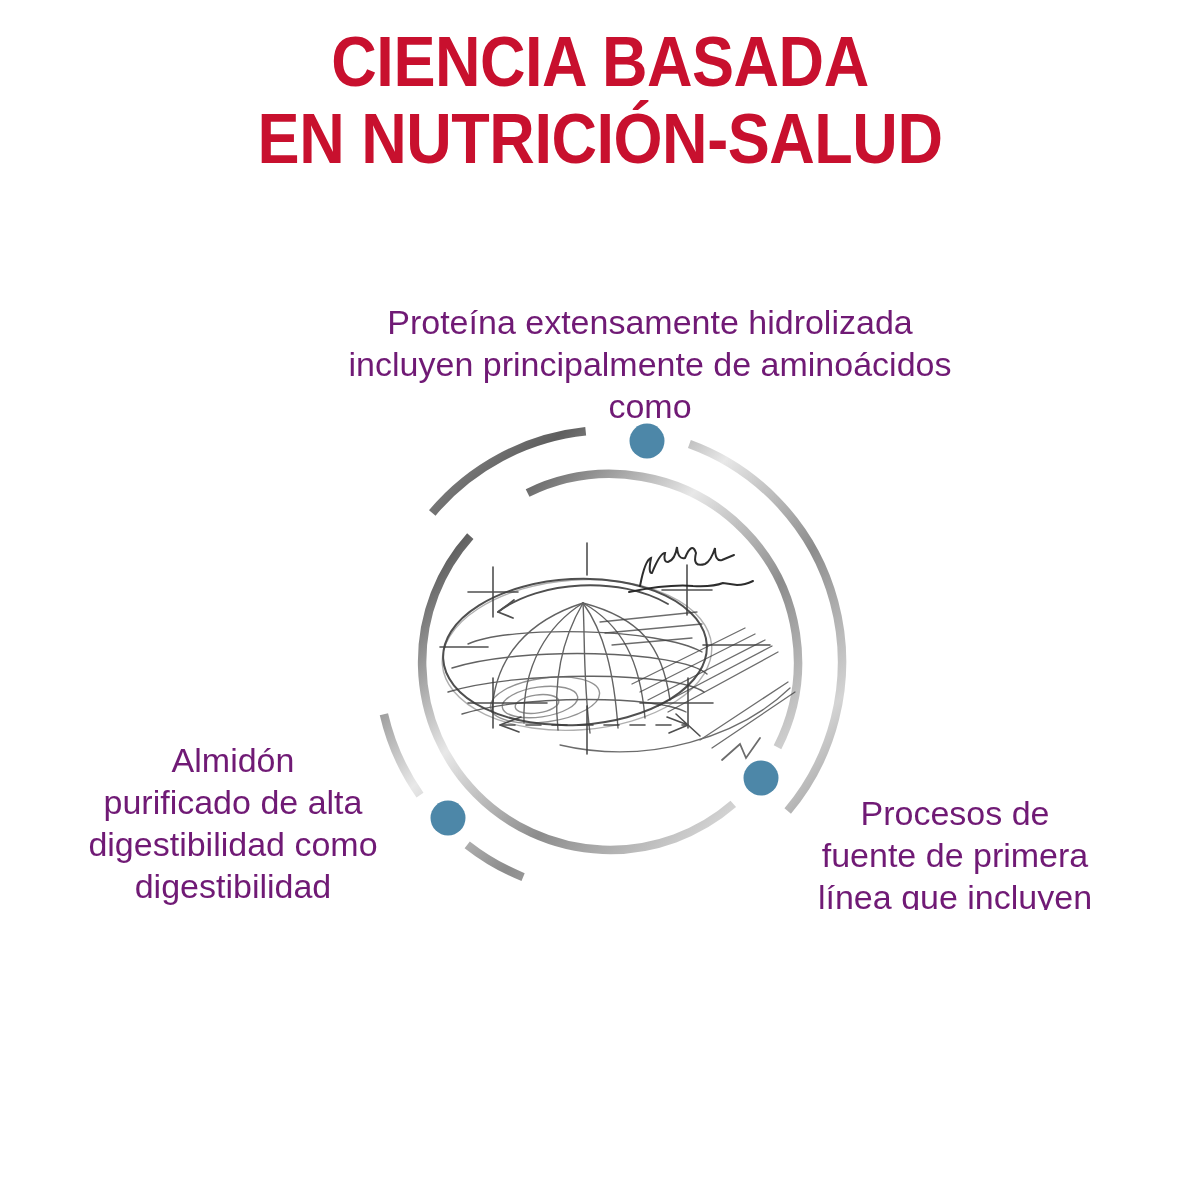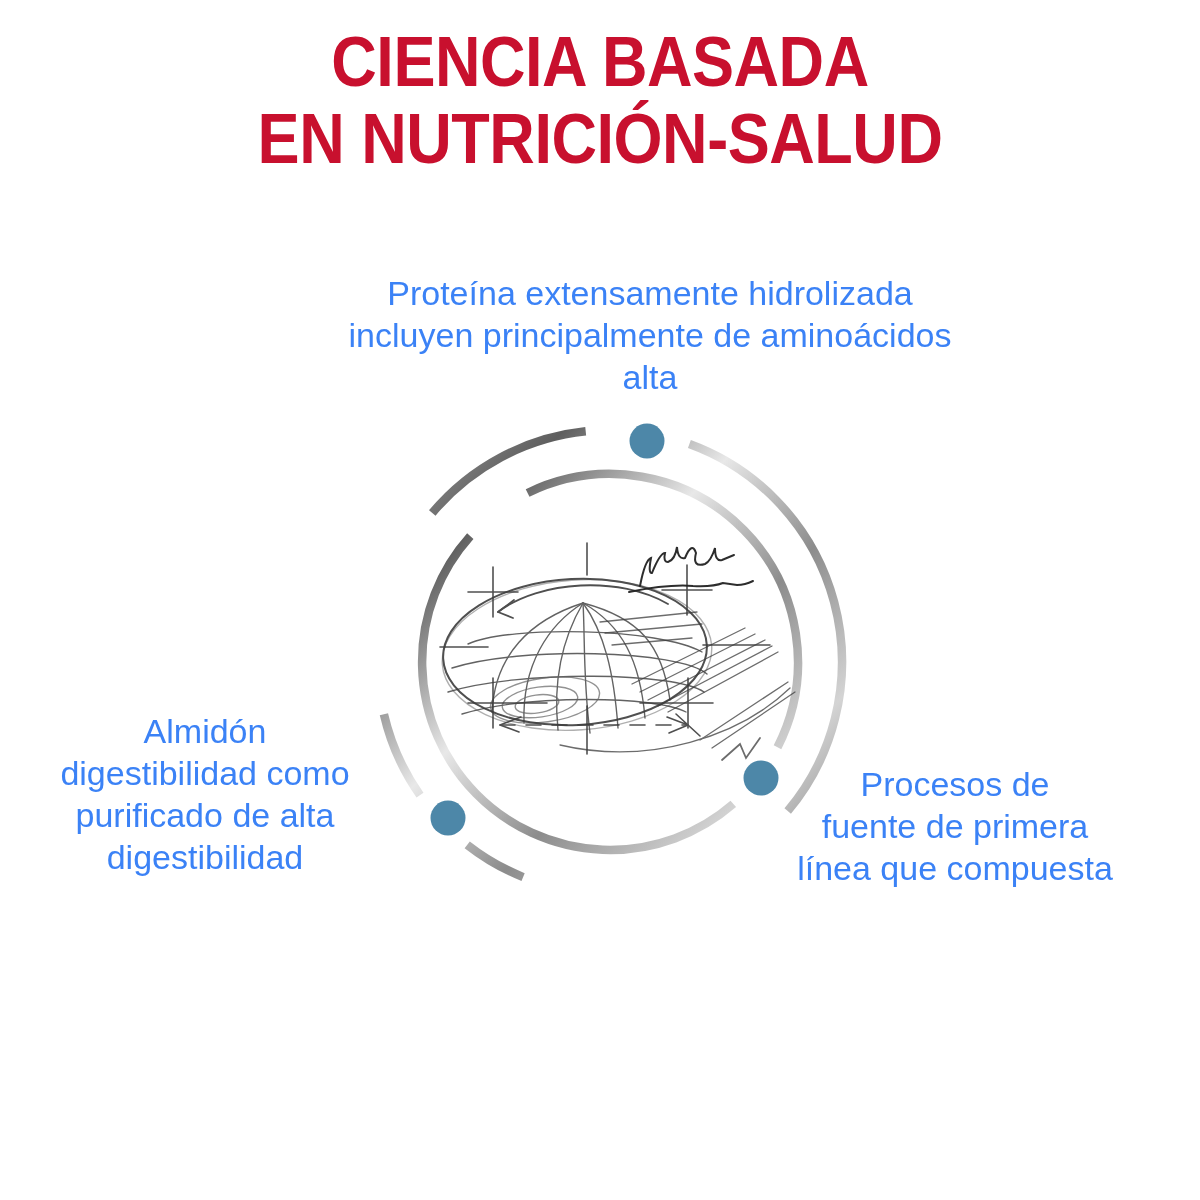--- a/index.html
+++ b/index.html
@@ -5,54 +5,54 @@
   html,body{margin:0;padding:0;background:#ffffff;}
   .canvas{
     position:relative;width:1200px;height:910px;background:#ffffff;overflow:hidden;
     font-family:Liberation Sans, sans-serif;color:#1d1d1b;
   }
   .title{
     position:absolute;left:0;top:24px;width:1200px;text-align:center;
     font-weight:bold;font-size:70px;line-height:77px;color:#c8102e;
     transform:scaleX(0.9);transform-origin:600px 0;letter-spacing:-0.5px;
   }
-  .para{position:absolute;font-size:34px;line-height:42px;text-align:center;color:#3b82f6;}
+  .para{position:absolute;font-size:34px;line-height:42px;text-align:center;color:#701a75;margin-top:29px;}
   .para-protein{left:250px;top:272px;width:800px;}
-  .para-starch{left:25px;top:710px;width:360px;}
+  .para-starch{left:53px;top:710px;width:360px;}
   .para-quality{left:775px;top:763px;width:360px;}
   .diagram-svg{position:absolute;left:355px;top:400px;width:510px;height:520px;}
   .footer-svg{position:absolute;left:0;top:1090px;width:1200px;height:90px;}
 </style>
 </head>
 <body>
 
 <div class="canvas">
 
   <div class="title">
     <div>CIENCIA BASADA</div>
     <div>EN NUTRICIÓN-SALUD</div>
   </div>
 
   <div class="para para-protein">
     <div>Proteína extensamente hidrolizada</div>
     <div>incluyen principalmente de aminoácidos</div>
-    <div>alta</div>
+    <div>como</div>
   </div>
 
   <div class="para para-starch">
     <div>Almidón</div>
+    <div>purificado de alta</div>
     <div>digestibilidad como</div>
-    <div>purificado de alta</div>
     <div>digestibilidad</div>
   </div>
 
   <div class="para para-quality">
     <div>Procesos de</div>
     <div>fuente de primera</div>
-    <div>línea que compuesta</div>
+    <div>línea que incluyen</div>
   </div>
 
   <svg class="diagram-svg" viewBox="355 400 510 520" aria-hidden="true">
     <defs>
       <linearGradient id="met" gradientUnits="userSpaceOnUse" x1="390" y1="450" x2="840" y2="880">
         <stop offset="0" stop-color="#9a9a9a"></stop>
         <stop offset="0.18" stop-color="#5e5e5e"></stop>
         <stop offset="0.40" stop-color="#e8e8e8"></stop>
         <stop offset="0.60" stop-color="#8c8c8c"></stop>
         <stop offset="0.80" stop-color="#d4d4d4"></stop>

